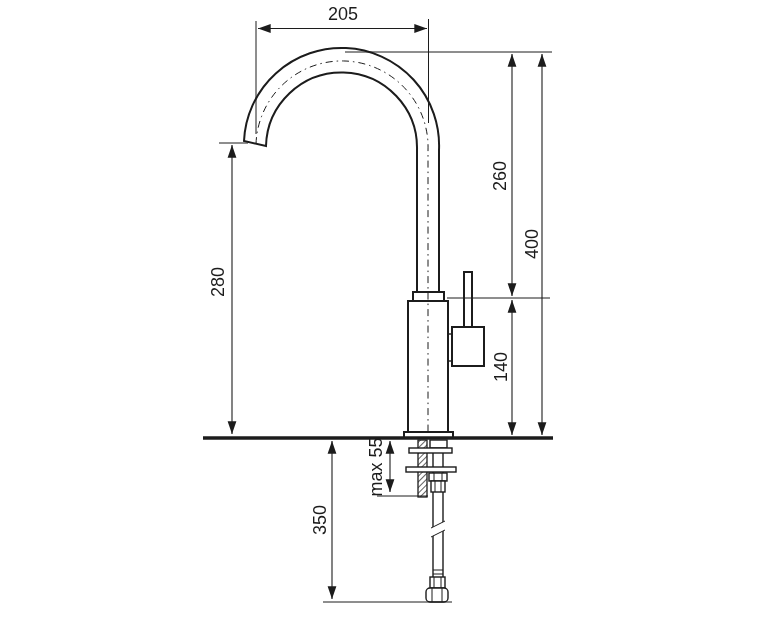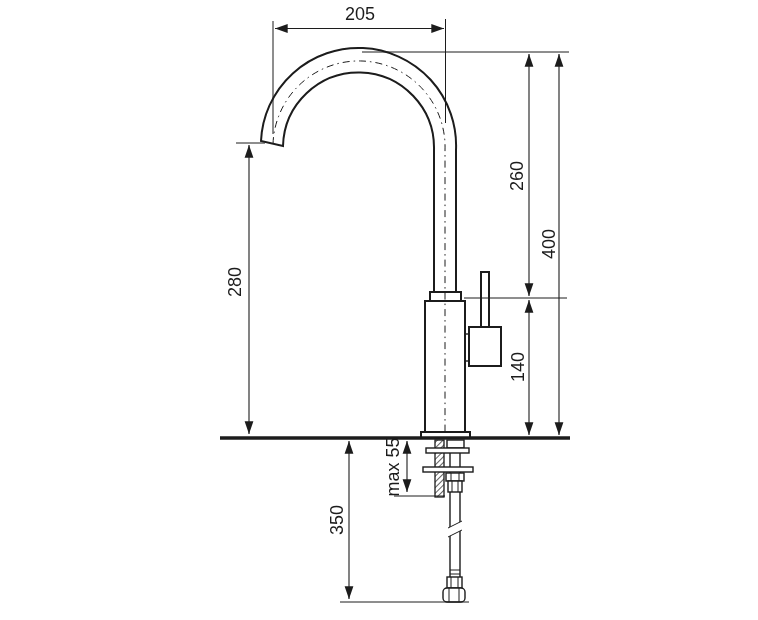--- a/index.html
+++ b/index.html
@@ -7,21 +7,20 @@
     padding: 0;
     background: #ffffff;
     font-family: "Liberation Sans", sans-serif;
   }
   .stage {
     position: relative;
     width: 630px;
     height: 620px;
     background: #ffffff;
     overflow: hidden;
-    margin-left: 17px;
   }
   svg { display: block; }
   .obj  { fill: #ffffff; stroke: #1c1c1c; stroke-width: 2; }
   .obj-thin { fill: #ffffff; stroke: #1c1c1c; stroke-width: 1.4; }
   .edge { fill: none; stroke: #1c1c1c; stroke-width: 1.4; }
   .dim  { fill: none; stroke: #1c1c1c; stroke-width: 1.1; }
   .ext  { fill: none; stroke: #1c1c1c; stroke-width: 1; }
   .center { fill: none; stroke: #1c1c1c; stroke-width: 1; stroke-dasharray: 7 4 1.5 4; }
   .counter { fill: none; stroke: #1c1c1c; stroke-width: 3.5; }
   .dimtext { fill: #1c1c1c; font-size: 18px; font-family: "Liberation Sans", sans-serif; }

